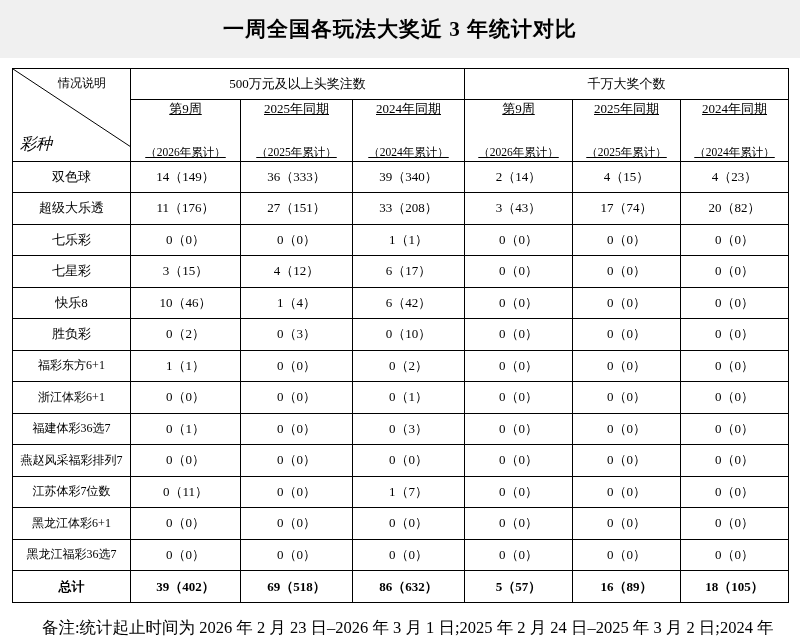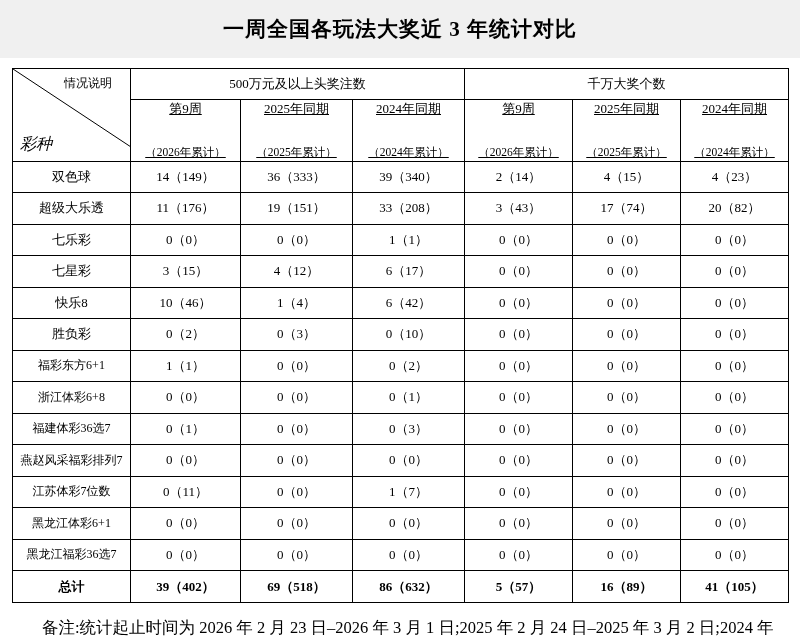--- a/index.html
+++ b/index.html
@@ -61,21 +61,21 @@
     padding: 0;
     overflow: hidden;
   }
   .corner svg {
     position: absolute;
     left: 0;
     top: 0;
   }
   .corner .lbl-top {
     position: absolute;
-    right: 18px;
+    right: 24px;
     top: 6px;
     font-size: 12px;
   }
   .corner .lbl-bottom {
     position: absolute;
     left: 7px;
     bottom: 6px;
     font-size: 16px;
     font-style: italic;
   }
@@ -172,21 +172,21 @@
           <td>14（149）</td>
           <td>36（333）</td>
           <td>39（340）</td>
           <td>2（14）</td>
           <td>4（15）</td>
           <td>4（23）</td>
         </tr>
         <tr class="data-row">
           <td class="rowname">超级大乐透</td>
           <td>11（176）</td>
-          <td>19（151）</td>
+          <td>27（151）</td>
           <td>33（208）</td>
           <td>3（43）</td>
           <td>17（74）</td>
           <td>20（82）</td>
         </tr>
         <tr class="data-row">
           <td class="rowname">七乐彩</td>
           <td>0（0）</td>
           <td>0（0）</td>
           <td>1（1）</td>
@@ -224,21 +224,21 @@
         <tr class="data-row">
           <td class="rowname small">福彩东方6+1</td>
           <td>1（1）</td>
           <td>0（0）</td>
           <td>0（2）</td>
           <td>0（0）</td>
           <td>0（0）</td>
           <td>0（0）</td>
         </tr>
         <tr class="data-row">
-          <td class="rowname small">浙江体彩6+8</td>
+          <td class="rowname small">浙江体彩6+1</td>
           <td>0（0）</td>
           <td>0（0）</td>
           <td>0（1）</td>
           <td>0（0）</td>
           <td>0（0）</td>
           <td>0（0）</td>
         </tr>
         <tr class="data-row">
           <td class="rowname small">福建体彩36选7</td>
           <td>0（1）</td>
@@ -285,21 +285,21 @@
           <td>0（0）</td>
         </tr>
 
         <tr class="total-row">
           <td>总计</td>
           <td>39（402）</td>
           <td>69（518）</td>
           <td>86（632）</td>
           <td>5（57）</td>
           <td>16（89）</td>
-          <td>41（105）</td>
+          <td>18（105）</td>
         </tr>
       </tbody>
     </table>
   </div>
 
   <div class="note">备注:统计起止时间为 2026 年 2 月 23 日–2026 年 3 月 1 日;2025 年 2 月 24 日–2025 年 3 月 2 日;2024 年 2 月 26 日–2024 年 3 月 3 日。</div>
 
 </div>
 
 </body></html>

